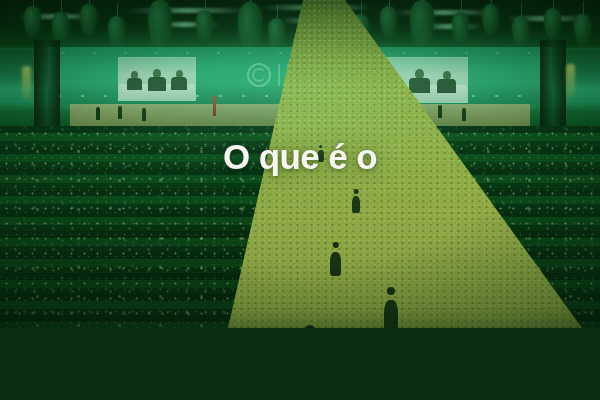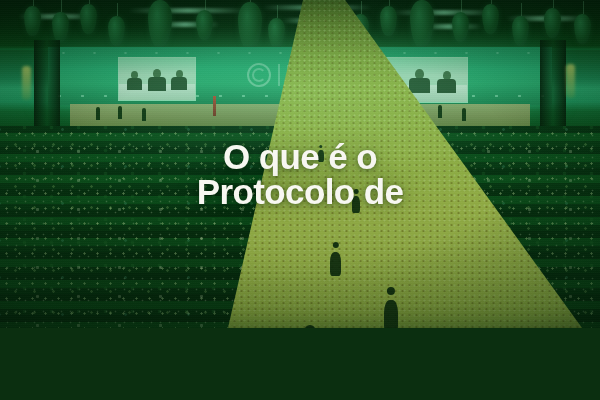--- a/index.html
+++ b/index.html
@@ -375,16 +375,15 @@
     <div class="walker" style="left:300px;top:344px;width:19px;height:46px;"></div>
 
     <div class="grade-green"></div>
     <div class="grade-lift"></div>
     <div class="vignette"></div>
     <div class="scanlines"></div>
   </div>
 
   <div class="headline">
     <span class="headline-line">O que é o</span>
-    <span class="headline-line">Protocolo de</span>
   </div>
 
 </div>
 
 </body></html>

